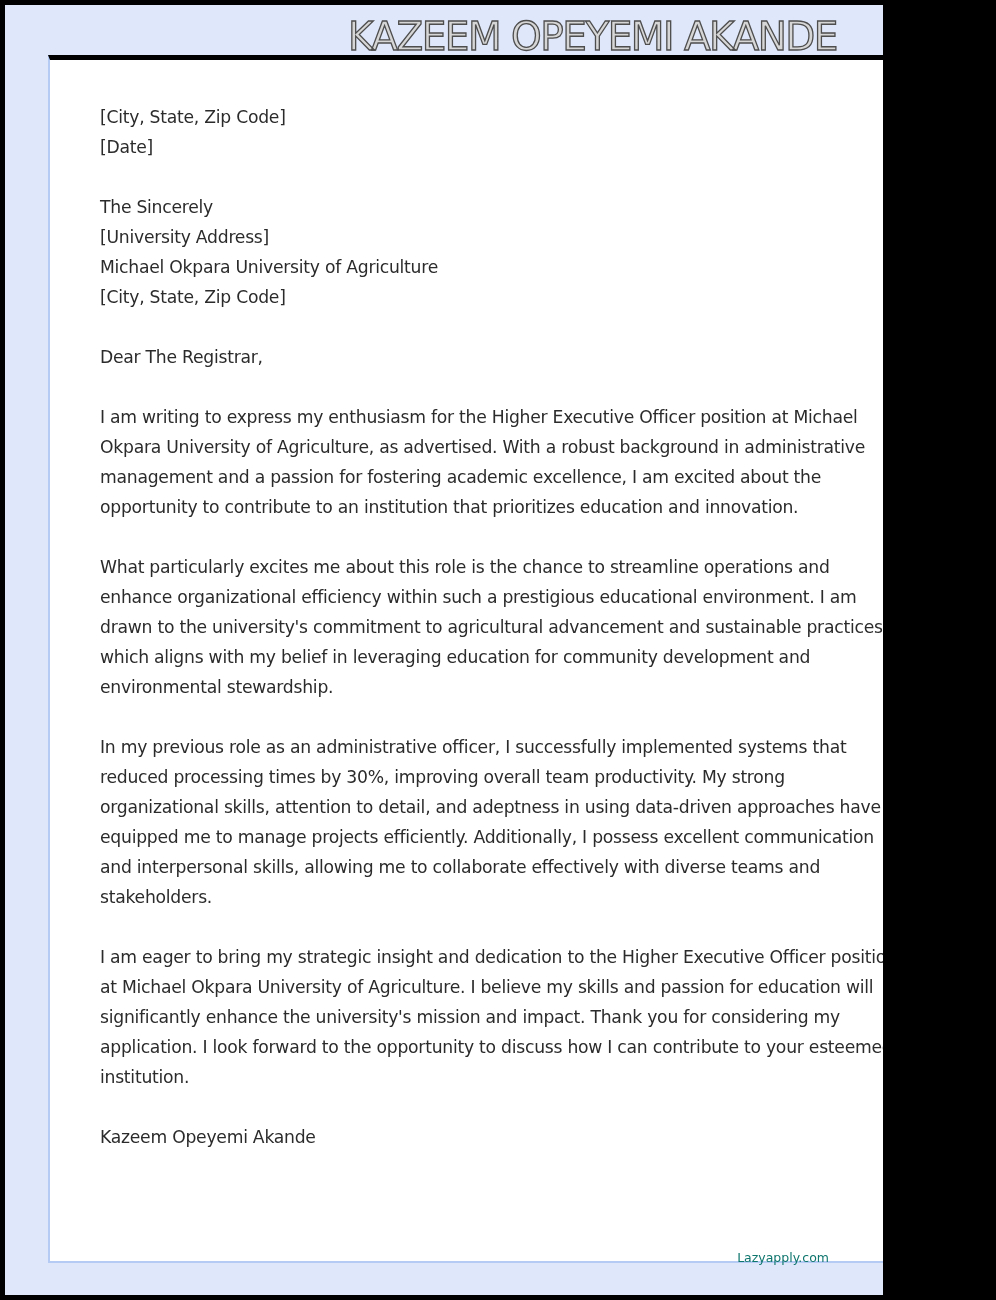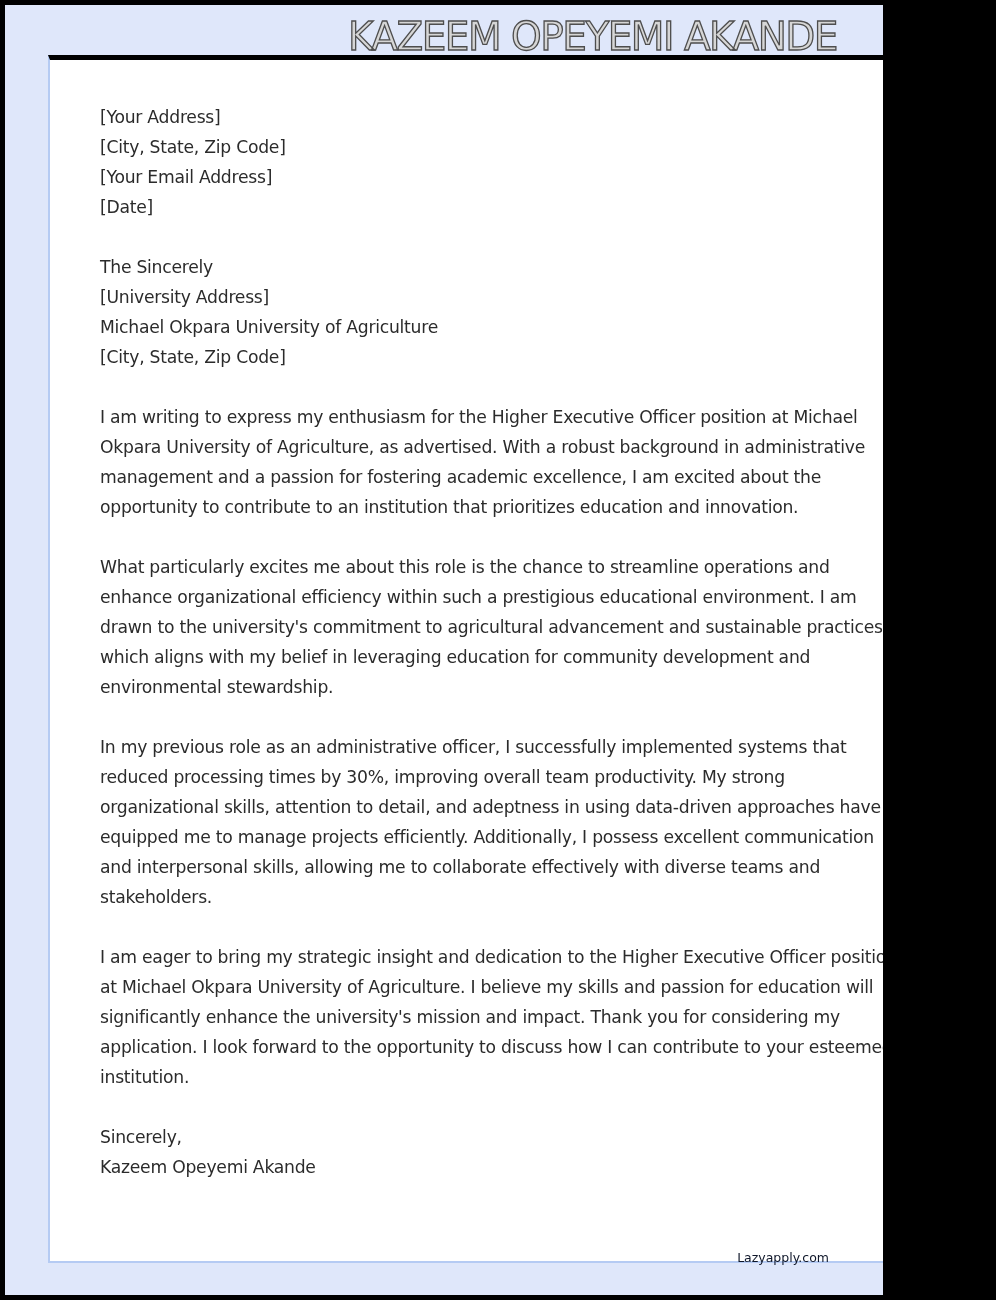--- a/index.html
+++ b/index.html
@@ -33,47 +33,45 @@
       font-family: "DejaVu Sans", sans-serif;
       font-size: 17.2px; line-height: 30px; color: #2b2b2b;
       letter-spacing: -0.25px;
       z-index: 2;
     }
     .letter p { margin: 0 0 30px 0; }
     .letter .line { display: block; }
     .watermark {
       position: absolute; right: 54px; top: 1245px;
       font-family: "DejaVu Sans", sans-serif;
-      font-size: 12.5px; color: #0f172a; z-index: 3;
+      font-size: 12.5px; color: #0f766e; z-index: 3;
     }
   </style>
 </head>
 <body>
 
 <div class="frame">
   <div class="title">KAZEEM OPEYEMI AKANDE</div>
   <div class="page"></div>
 
   <div class="letter">
     <p>
-      <span class="line">[Your Address]</span>
       <span class="line">[City, State, Zip Code]</span>
-      <span class="line">[Your Email Address]</span>
       <span class="line">[Date]</span>
     </p>
     <p>
       <span class="line">The Sincerely</span>
       <span class="line">[University Address]</span>
       <span class="line">Michael Okpara University of Agriculture</span>
       <span class="line">[City, State, Zip Code]</span>
     </p>
+    <p>Dear The Registrar,</p>
     <p>I am writing to express my enthusiasm for the Higher Executive Officer position at Michael Okpara University of Agriculture, as advertised. With a robust background in administrative management and a passion for fostering academic excellence, I am excited about the opportunity to contribute to an institution that prioritizes education and innovation.</p>
     <p>What particularly excites me about this role is the chance to streamline operations and enhance organizational efficiency within such a prestigious educational environment. I am drawn to the university's commitment to agricultural advancement and sustainable practices, which aligns with my belief in leveraging education for community development and environmental stewardship.</p>
     <p>In my previous role as an administrative officer, I successfully implemented systems that reduced processing times by 30%, improving overall team productivity. My strong organizational skills, attention to detail, and adeptness in using data-driven approaches have equipped me to manage projects efficiently. Additionally, I possess excellent communication and interpersonal skills, allowing me to collaborate effectively with diverse teams and stakeholders.</p>
     <p>I am eager to bring my strategic insight and dedication to the Higher Executive Officer position at Michael Okpara University of Agriculture. I believe my skills and passion for education will significantly enhance the university's mission and impact. Thank you for considering my application. I look forward to the opportunity to discuss how I can contribute to your esteemed institution.</p>
     <p>
-      <span class="line">Sincerely,</span>
       <span class="line">Kazeem Opeyemi Akande</span>
     </p>
   </div>
 
   <div class="watermark">Lazyapply.com</div>
 </div>
 
 </body></html>

